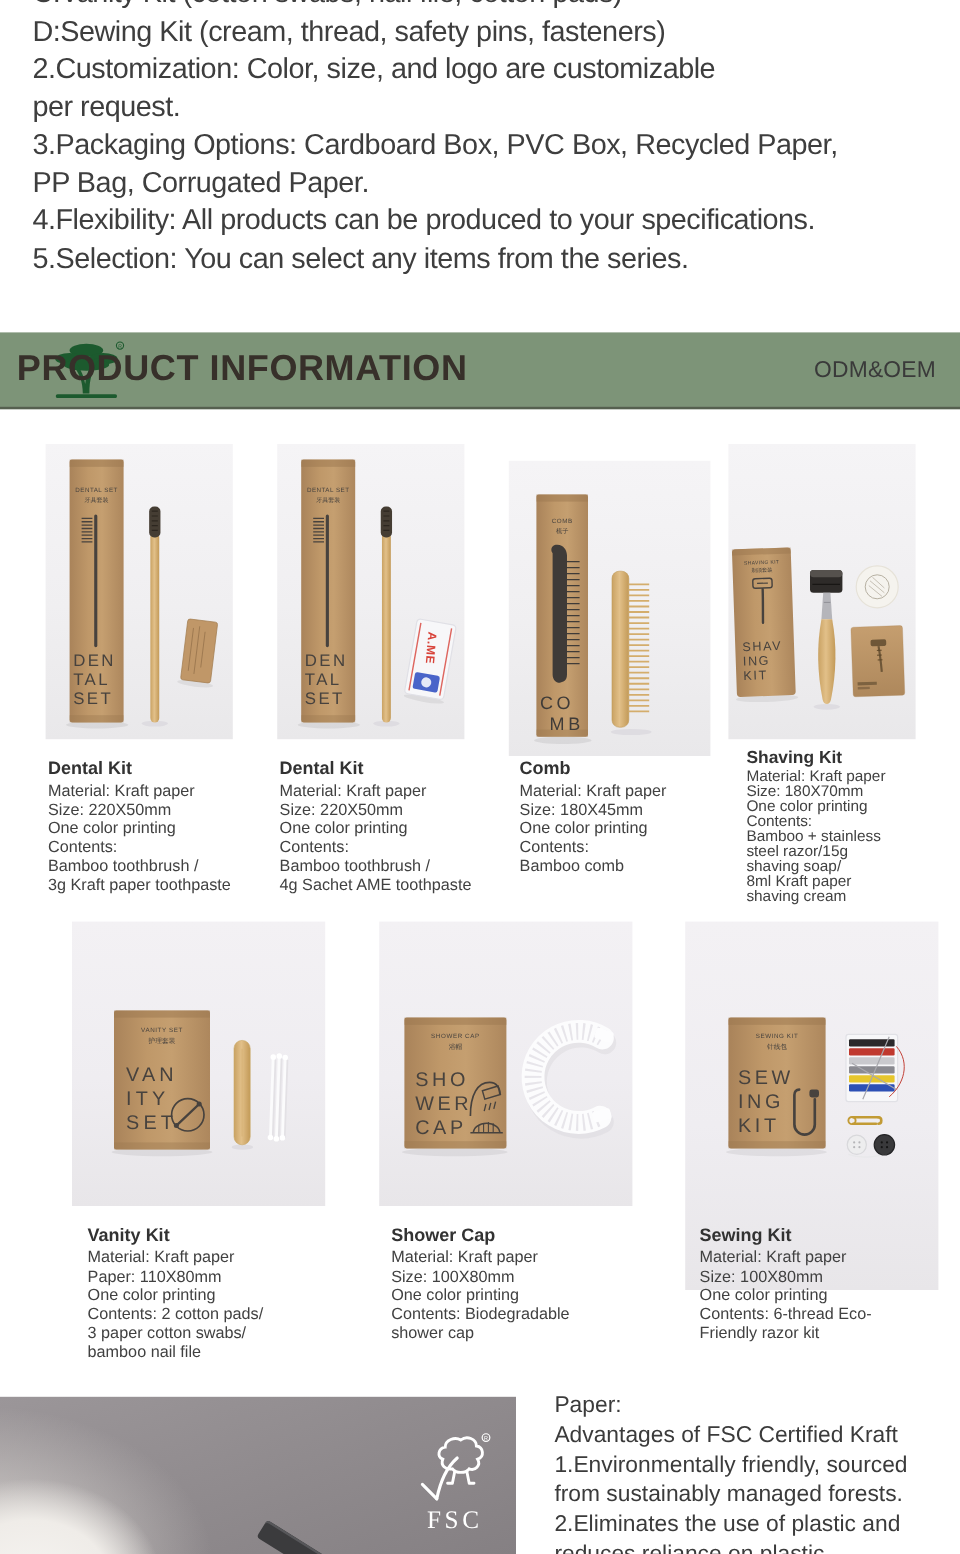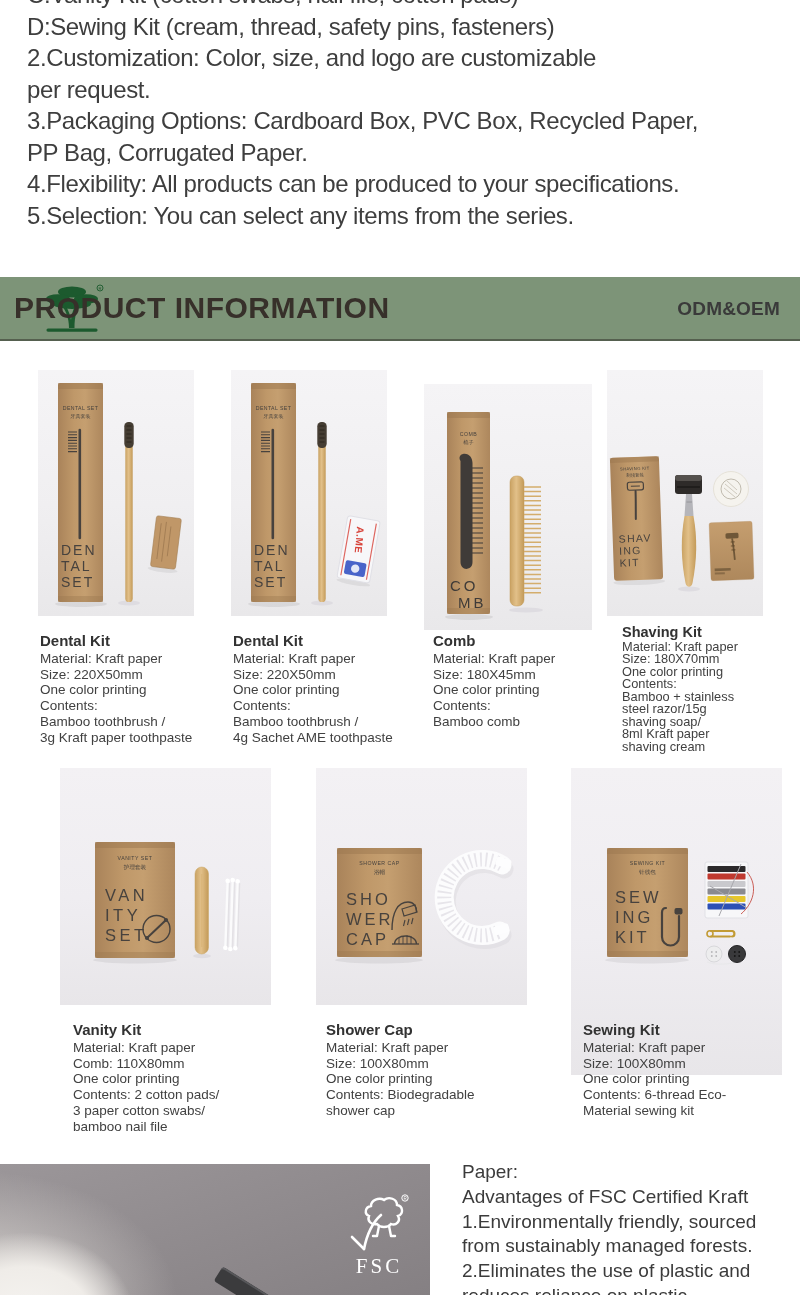--- a/index.html
+++ b/index.html
@@ -5,21 +5,21 @@
   html,body{margin:0;padding:0;}
   body{width:800px;height:1295px;position:relative;overflow:hidden;background:#ffffff;
        font-family:"Liberation Sans",sans-serif;}
   .tline{white-space:nowrap;}
   .intro{position:absolute;left:27px;top:-21px;font-size:24px;line-height:31.5px;
          color:#3e3e3e;letter-spacing:-0.4px;}
   .banner{position:absolute;left:0;top:277px;width:800px;height:62px;background:#7d9478;
           border-bottom:2px solid #55604f;}
   .banner-title{position:absolute;left:0;right:0;top:14px;text-align:left;text-indent:14px;
           font-size:30px;font-weight:bold;letter-spacing:.5px;color:#37302a;}
-  .banner-right{position:absolute;right:20px;top:21px;font-size:19px;font-weight:bold;
+  .banner-right{position:absolute;right:20px;top:21px;font-size:19px;font-weight:normal;
           color:#3a3a3a;letter-spacing:.2px;}
   .logo{position:absolute;left:36px;top:5px;}
   .photo{position:absolute;background:linear-gradient(180deg,#f5f4f6 0%,#f0eff1 55%,#e9e8ea 100%);}
   .photo.row2{background:linear-gradient(180deg,#f3f1f4 0%,#efedf1 55%,#e8e6e9 100%);margin-left:19px;}
   .ptext{position:absolute;font-size:13.5px;line-height:15.7px;color:#414141;}
   .ptext .ptitle{font-size:15px;line-height:17px;font-weight:bold;color:#323232;margin-bottom:2px;}
   .ptext.narrow{font-size:12.8px;line-height:12.5px;}
   .ptext.narrow .ptitle{font-size:14.5px;line-height:14.5px;margin-bottom:1px;}
   .bottom-photo{position:absolute;left:0;top:1164px;width:430px;height:131px;
      background:
@@ -388,21 +388,21 @@
     <circle cx="163.8" cy="188" r=".9" fill="#141414"></circle>
         <circle cx="168.2" cy="188" r=".9" fill="#141414"></circle>
   </g>
 </svg>
 </div>
 
 <div class="ptext" style="left:73px;top:1021px">
   <div class="ptitle">Vanity Kit</div>
   <div>
       <div class="tline">Material: Kraft paper</div>
-      <div class="tline">Comb: 110X80mm</div>
+      <div class="tline">Paper: 110X80mm</div>
       <div class="tline">One color printing</div>
       <div class="tline">Contents: 2 cotton pads/</div>
       <div class="tline">3 paper cotton swabs/</div>
       <div class="tline">bamboo nail file</div>
     </div>
 </div>
 <div class="ptext" style="left:326px;top:1021px">
   <div class="ptitle">Shower Cap</div>
   <div>
       <div class="tline">Material: Kraft paper</div>
@@ -412,21 +412,21 @@
       <div class="tline">shower cap</div>
     </div>
 </div>
 <div class="ptext" style="left:583px;top:1021px">
   <div class="ptitle">Sewing Kit</div>
   <div>
       <div class="tline">Material: Kraft paper</div>
       <div class="tline">Size: 100X80mm</div>
       <div class="tline">One color printing</div>
       <div class="tline">Contents: 6-thread Eco-</div>
-      <div class="tline">Material sewing kit</div>
+      <div class="tline">Friendly razor kit</div>
     </div>
 </div>
 
 <div class="bottom-photo">
   <div class="razor-tip"></div>
   <svg class="fsc-logo" width="64" height="90" viewBox="0 0 64 90">
     <g fill="none" stroke="#ffffff" stroke-width="2.6" stroke-linecap="round">
       <path d="M5 47 L17 59"></path>
       <path d="M17 59 C20 44 26 32 34 25"></path>
       <path d="M30 34 C24 35 20 31 22 26 C17 24 18 17 24 16 C24 10 32 7 37 10 C42 6 50 9 50 15 C56 16 57 24 51 26 C54 31 49 36 44 34 C41 38 33 38 30 34 Z" stroke-width="2.4"></path>

